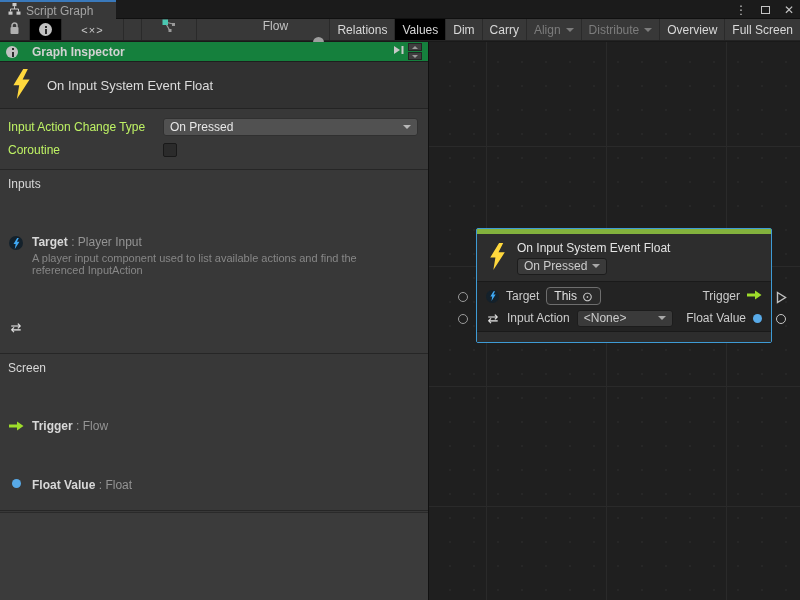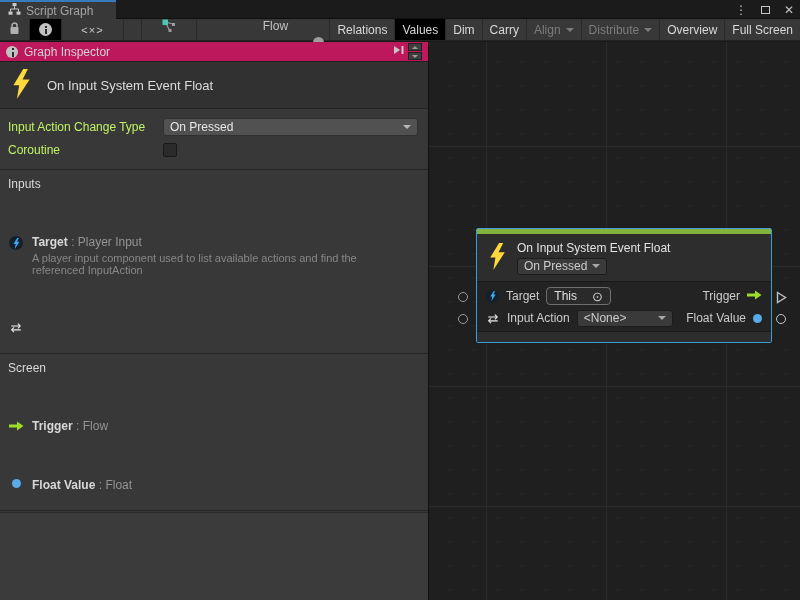--- a/index.html
+++ b/index.html
@@ -38,22 +38,22 @@
   
   .icon-info { width:13px; height:13px; border-radius:50%; background:#c2c2c2; position:relative; flex:none; }
   .icon-info::before { content:""; position:absolute; left:5.5px; top:2.5px; width:2px; height:2px; background:#2b2b2b; }
   .icon-info::after  { content:""; position:absolute; left:5.5px; top:6px;  width:2px; height:5px; background:#2b2b2b; }
 
   
   .main { position:absolute; top:42px; left:0; right:0; bottom:0; display:flex; }
 
   
   .inspector { width:429px; background:#383838; border-right:1px solid #111; display:flex; flex-direction:column; }
-  .insp-header { height:20px; background:#be185d; border-bottom:1px solid #1e1e1e;
-                 display:flex; align-items:center; gap:6px; padding:0 6px; color:#d2d2d2; }
+  .insp-header { height:20px; background:#15803d; border-bottom:1px solid #1e1e1e;
+                 display:flex; align-items:center; gap:14px; padding:0 6px; color:#d2d2d2;font-weight:bold; }
   .insp-header .icon-info { width:12px; height:12px; }
   .insp-header-right { margin-left:auto; display:flex; align-items:center; gap:3px; }
   .steppers { display:flex; flex-direction:column; gap:1px; }
   .stepper { width:14px; height:8px; background:#3e3e3e; border:1px solid #242424;
              display:flex; align-items:center; justify-content:center; }
   .tri-up   { width:0; height:0; border-left:3px solid transparent; border-right:3px solid transparent; border-bottom:3px solid #9a9a9a; }
   .tri-downs{ width:0; height:0; border-left:3px solid transparent; border-right:3px solid transparent; border-top:3px solid #9a9a9a; }
 
   .insp-title-block { height:47px; background:#313131; border-bottom:1px solid #232323;
                       display:flex; align-items:center; gap:16px; padding:0 12px; }
@@ -101,21 +101,21 @@
                  display:flex; align-items:center; gap:11px; padding:0 12px; }
   .node-title { color:#e4e4e4; margin-bottom:3px; }
   .node-dd { display:inline-flex; align-items:center; height:17px; background:#3a3a3a;
              border:1px solid #1c1c1c; border-radius:3px; padding:0 6px; color:#cccccc; }
   .node-dd .caret-down { border-top-color:#a8a8a8; }
   .node-body { padding:3px 0 2px 0; }
   .port-row { height:22px; display:flex; align-items:center; padding:0 9px; }
   .port-left { display:flex; align-items:center; gap:7px; }
   .port-right { margin-left:auto; display:flex; align-items:center; gap:7px; color:#cccccc; }
   .port-label { color:#cccccc; }
-  .this-btn { display:inline-flex; align-items:center; gap:15px; height:18px; background:#2a2a2a;
+  .this-btn { display:inline-flex; align-items:center; gap:5px; height:18px; background:#2a2a2a;
               border:1px solid #6e6e6e; border-radius:4px; padding:0 7px; color:#e0e0e0; }
   .scope-glyph { color:#d0d0d0; font-size:13px; line-height:13px; }
   .node-dd.inline { width:96px; }
   .node-footer { height:11px; background:#2d2d2d; border-top:1px solid #1a1a1a; }
 
   
   .ext-circle { position:absolute; width:10px; height:10px; border:1.5px solid #9a9a9a; border-radius:50%; }
   .ext-circle.bright { border-color:#c6c6c6; }
 </style>
 </head>

